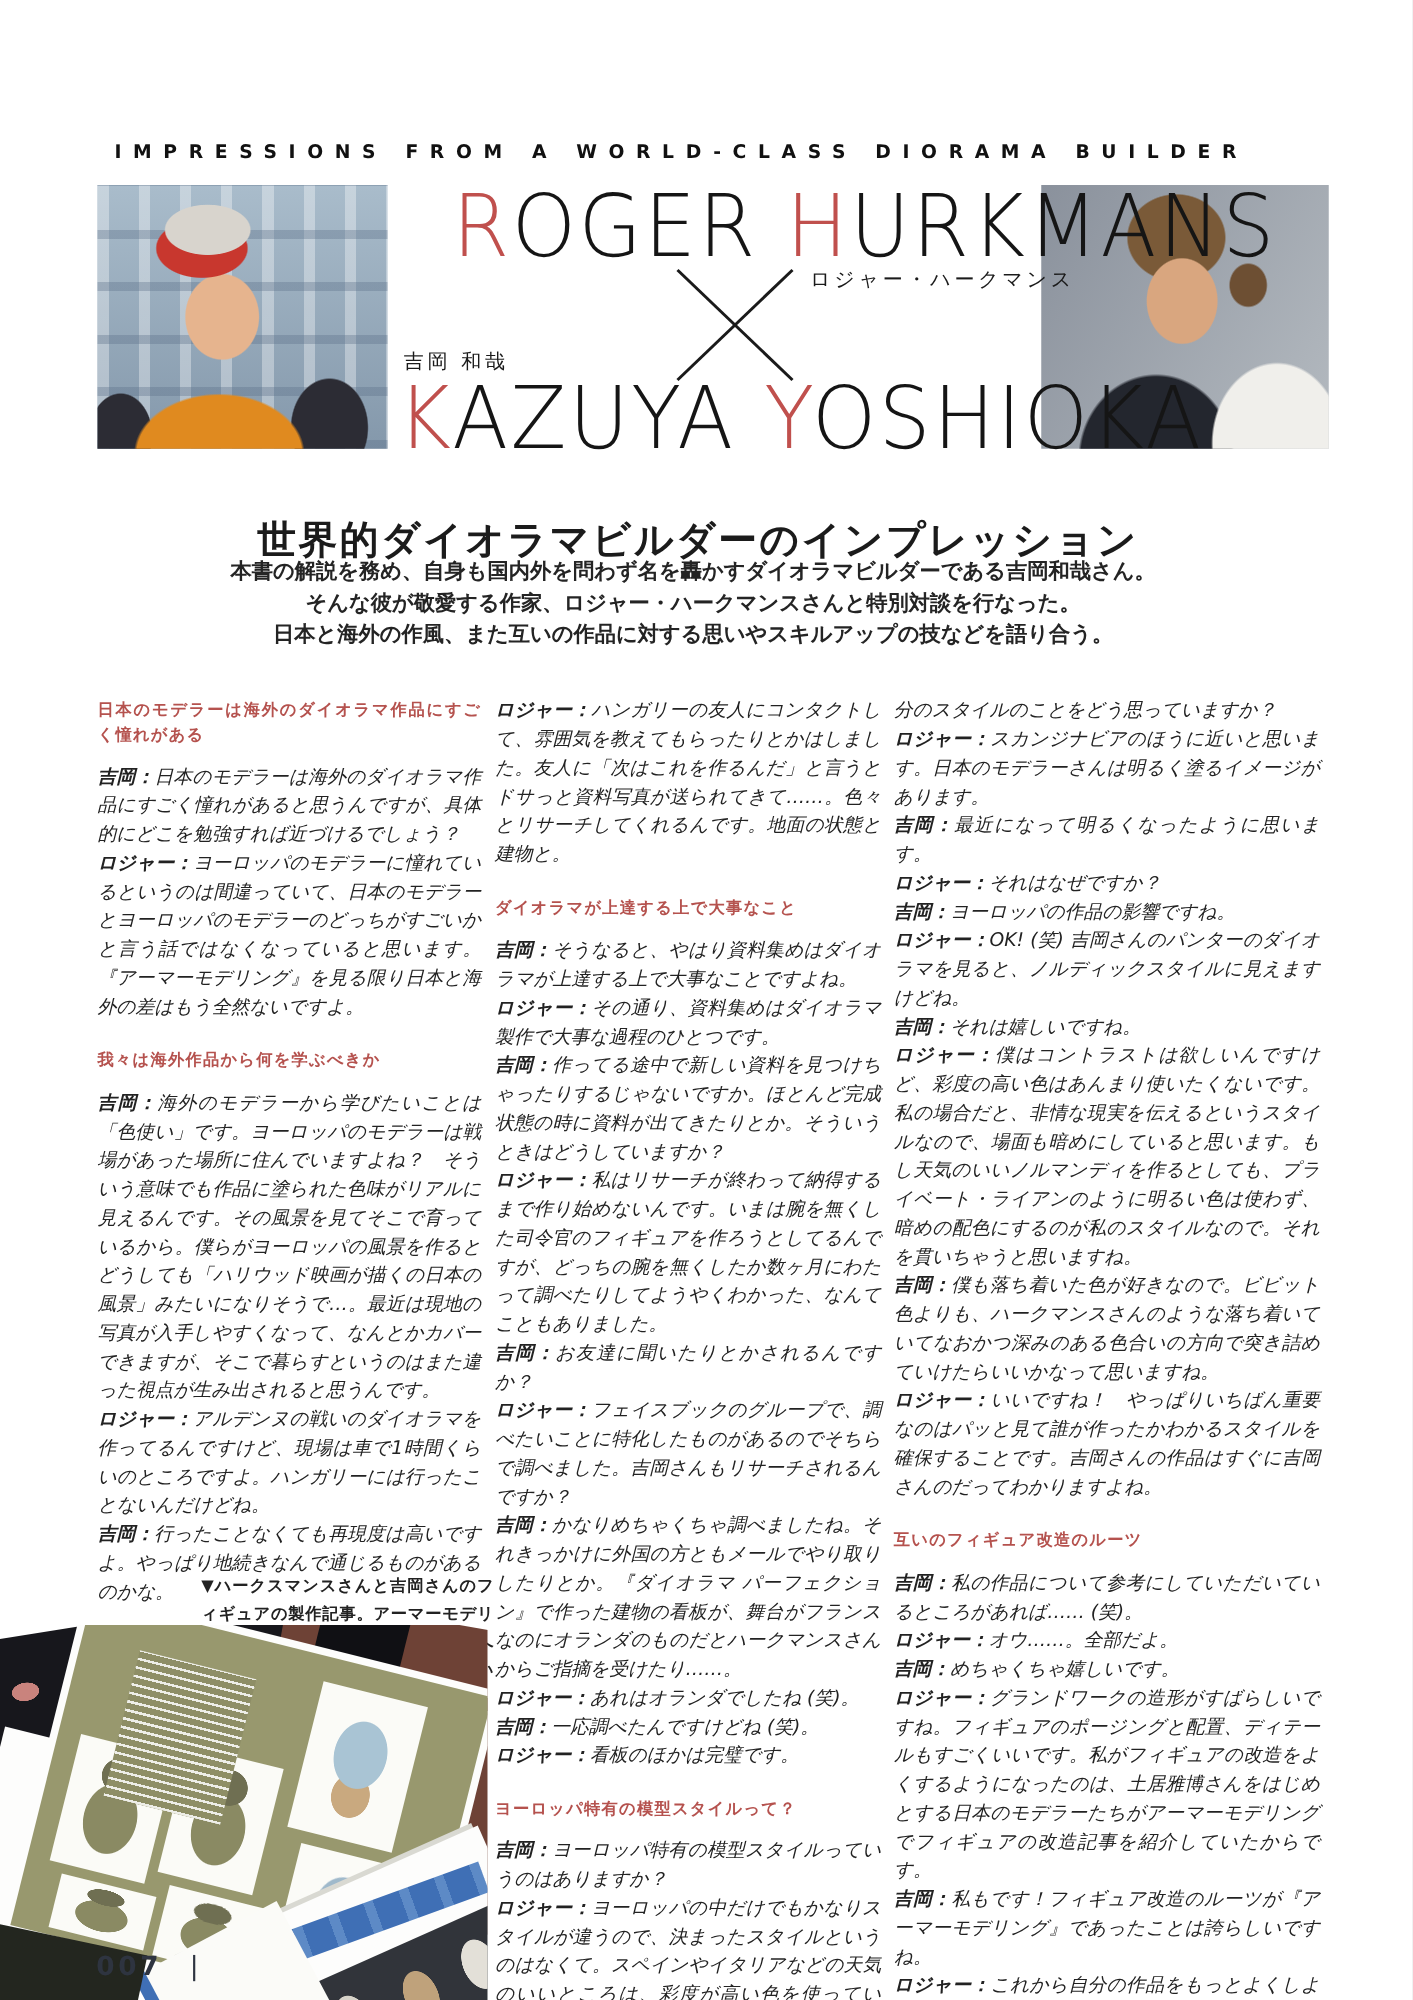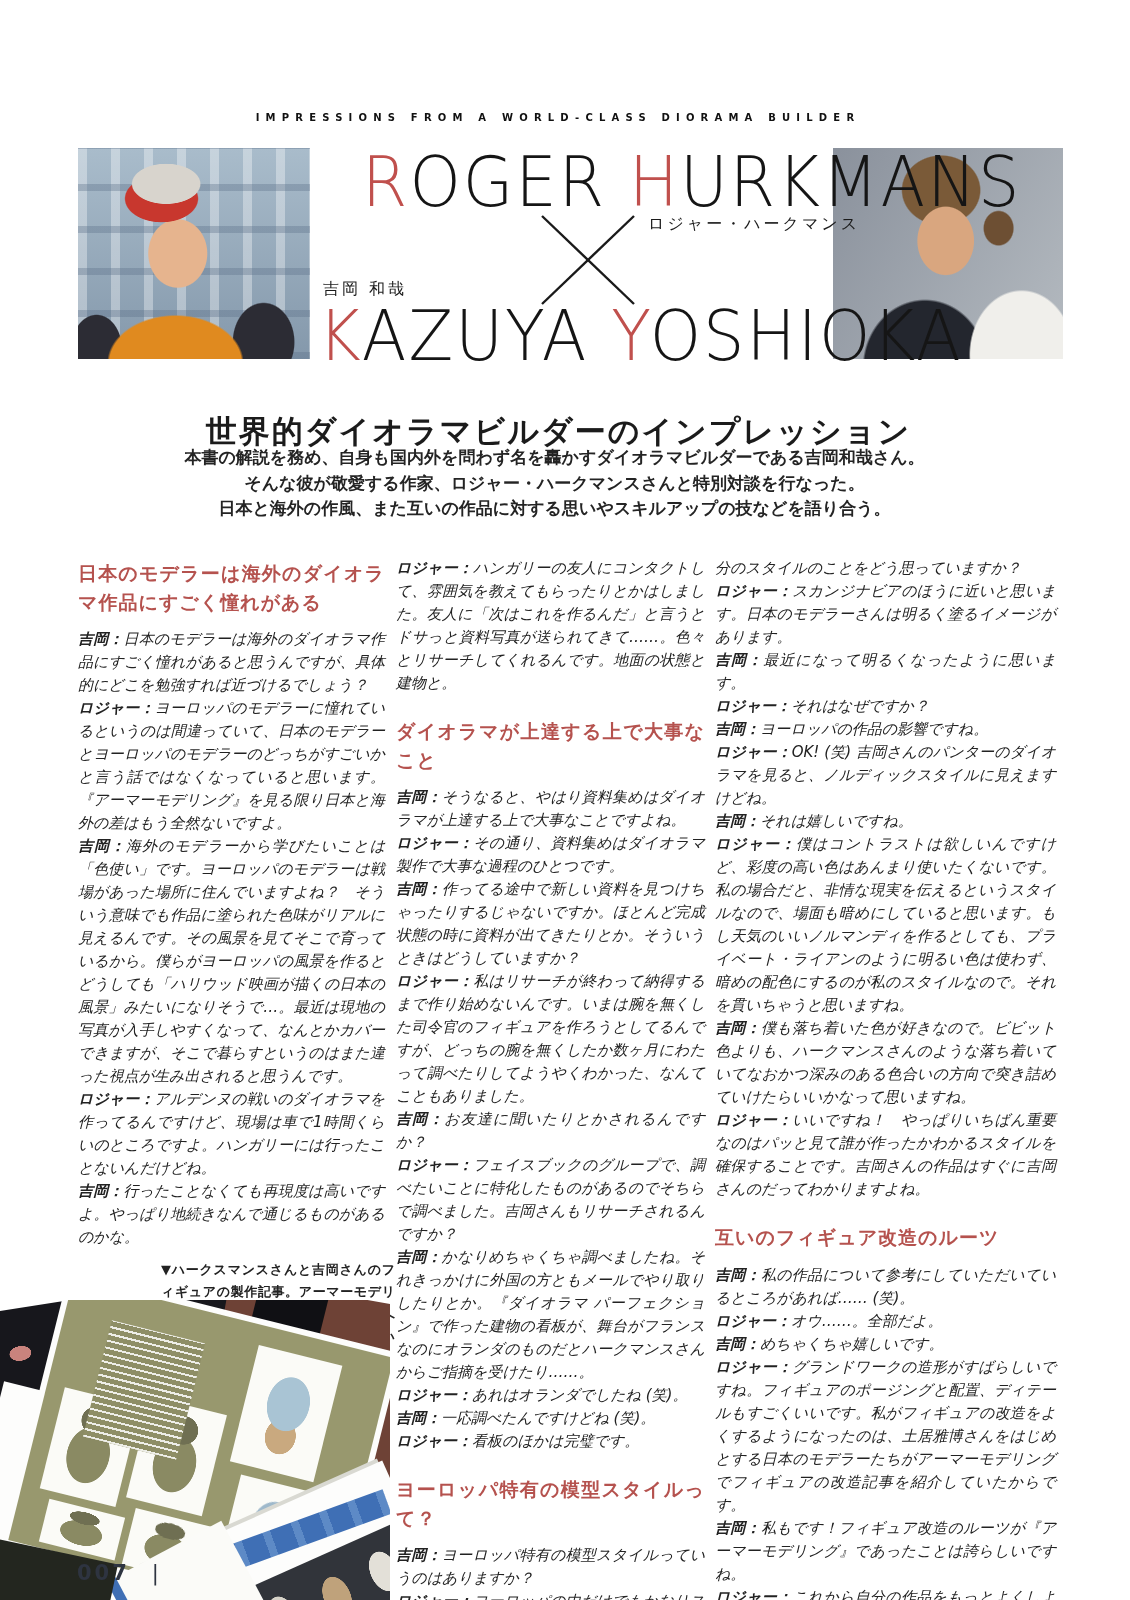--- a/index.html
+++ b/index.html
@@ -5,23 +5,22 @@
   html,body{margin:0;padding:0;background:#e8e8e8;}
   .page{
     position:relative;width:1130px;height:1600px;margin:0 auto;
     background:#ffffff;overflow:hidden;
     font-family:"DejaVu Sans","Liberation Sans",sans-serif;
     color:#222;
   }
   
   .strapline{
     position:absolute;top:112px;left:0;width:1090px;text-align:center;
-    font-size:10px;font-weight:bold;letter-spacing:0.62em;color:#111;
+    font-size:15px;font-weight:bold;letter-spacing:0.62em;color:#111;
     white-space:nowrap;
-    margin-left:13px;
   }
   .display-name{
     position:absolute;font-size:64px;font-weight:200;letter-spacing:2px;
     color:#151515;white-space:nowrap;transform:scale(1.02,1.08);transform-origin:left top;
   }
   .display-name .red{color:var(--name-red,#c0504d);}
   .roger-name{left:362px;top:142px;}
   .kazuya-name{left:318px;top:296px;}
   .kana-sub{
     position:absolute;font-size:16px;font-weight:normal;letter-spacing:3px;color:#1a1a1a;white-space:nowrap;
@@ -61,22 +60,22 @@
     font-size:31px;font-weight:bold;letter-spacing:2px;color:#1b1b1b;white-space:nowrap;
   }
   .intro{position:absolute;top:445px;left:12px;width:1085px;text-align:center;
     font-size:17px;font-weight:bold;line-height:25.5px;color:#242424;}
   
   .col{position:absolute;top:557px;font-size:15px;line-height:23px;text-align:justify;}
   .col1{left:78px;width:307px;}
   .col2{left:396px;width:309px;}
   .col3{left:715px;width:341px;}
   .sec-head{
-    margin:22px 0 12px;font-size:19px;line-height:1.5;font-weight:bold;
-    color:var(--accent,#b5524e);letter-spacing:1px;
+    margin:22px 0 12px;font-size:13px;line-height:1.5;font-weight:bold;
+    color:var(--accent,#b5524e);letter-spacing:1px;font-family:Liberation Mono, monospace;
   }
   .col .sec-head:first-child{margin-top:2px;}
   .dialogue{margin:0;font-style:italic;}
   .speaker{font-weight:bold;}
   
   .caption{
     position:absolute;left:161px;top:1246px;width:234px;
     font-size:13px;line-height:22.4px;font-weight:600;color:#222;text-align:justify;
   }
   
@@ -171,20 +170,21 @@
   <div class="intro">
     <div>本書の解説を務め、自身も国内外を問わず名を轟かすダイオラマビルダーである吉岡和哉さん。</div>
     <div>そんな彼が敬愛する作家、ロジャー・ハークマンスさんと特別対談を行なった。</div>
     <div>日本と海外の作風、また互いの作品に対する思いやスキルアップの技などを語り合う。</div>
   </div>
 
   <div class="col col1">
       <h3 class="sec-head">日本のモデラーは海外のダイオラマ作品にすごく憧れがある</h3>
       <p class="dialogue"><b class="speaker">吉岡：</b>日本のモデラーは海外のダイオラマ作品にすごく憧れがあると思うんですが、具体的にどこを勉強すれば近づけるでしょう？</p>
       <p class="dialogue"><b class="speaker">ロジャー：</b>ヨーロッパのモデラーに憧れているというのは間違っていて、日本のモデラーとヨーロッパのモデラーのどっちがすごいかと言う話ではなくなっていると思います。『アーマーモデリング』を見る限り日本と海外の差はもう全然ないですよ。</p>
+      <h3 class="sec-head">我々は海外作品から何を学ぶべきか</h3>
       <p class="dialogue"><b class="speaker">吉岡：</b>海外のモデラーから学びたいことは「色使い」です。ヨーロッパのモデラーは戦場があった場所に住んでいますよね？　そういう意味でも作品に塗られた色味がリアルに見えるんです。その風景を見てそこで育っているから。僕らがヨーロッパの風景を作るとどうしても「ハリウッド映画が描くの日本の風景」みたいになりそうで…。最近は現地の写真が入手しやすくなって、なんとかカバーできますが、そこで暮らすというのはまた違った視点が生み出されると思うんです。</p>
       <p class="dialogue"><b class="speaker">ロジャー：</b>アルデンヌの戦いのダイオラマを作ってるんですけど、現場は車で1時間くらいのところですよ。ハンガリーには行ったことないんだけどね。</p>
       <p class="dialogue"><b class="speaker">吉岡：</b>行ったことなくても再現度は高いですよ。やっぱり地続きなんで通じるものがあるのかな。</p>
     </div>
   <div class="col col2">
       <p class="dialogue"><b class="speaker">ロジャー：</b>ハンガリーの友人にコンタクトして、雰囲気を教えてもらったりとかはしました。友人に「次はこれを作るんだ」と言うとドサっと資料写真が送られてきて……。色々とリサーチしてくれるんです。地面の状態と建物と。</p>
       <h3 class="sec-head">ダイオラマが上達する上で大事なこと</h3>
       <p class="dialogue"><b class="speaker">吉岡：</b>そうなると、やはり資料集めはダイオラマが上達する上で大事なことですよね。</p>
       <p class="dialogue"><b class="speaker">ロジャー：</b>その通り、資料集めはダイオラマ製作で大事な過程のひとつです。</p>
       <p class="dialogue"><b class="speaker">吉岡：</b>作ってる途中で新しい資料を見つけちゃったりするじゃないですか。ほとんど完成状態の時に資料が出てきたりとか。そういうときはどうしていますか？</p>

